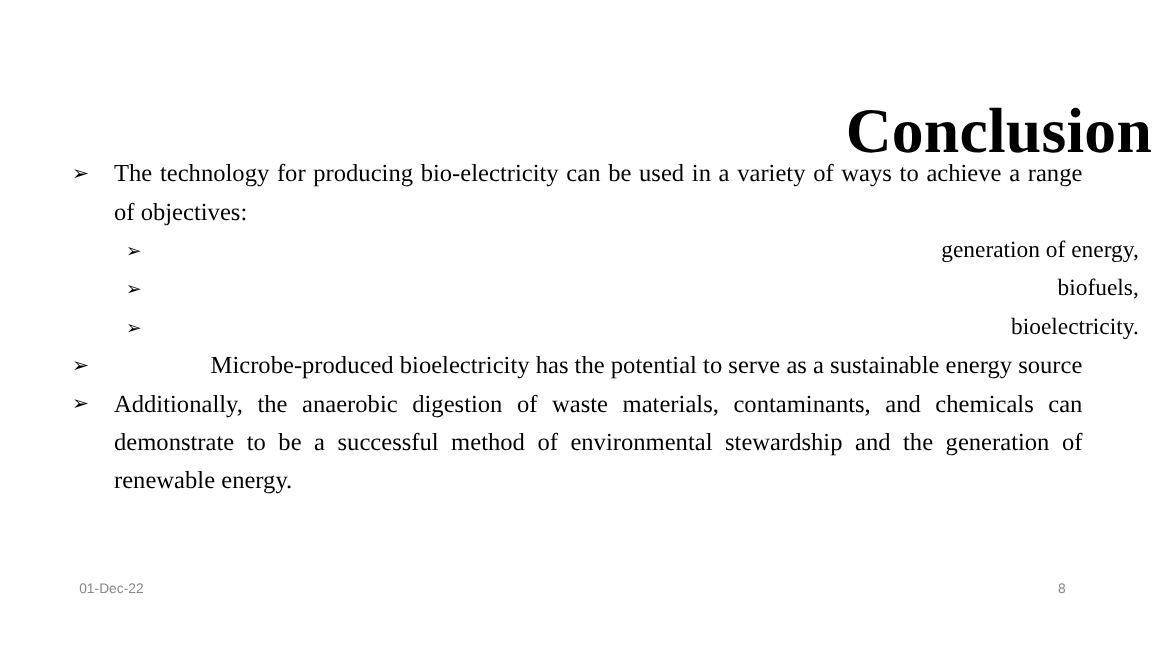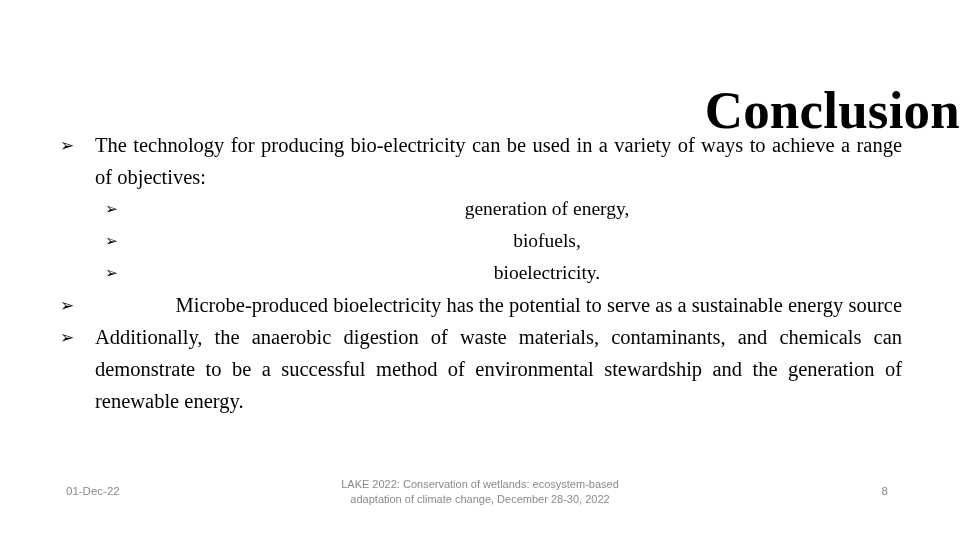--- a/index.html
+++ b/index.html
@@ -81,21 +81,21 @@
   }
   .lvl2 > .bullet-glyph {
     width: 40px;
     box-sizing: border-box;
     font-size: 15.5px;
   }
   .lvl2 > .bullet-text {
     flex: 1 1 auto;
     font-size: 19.5px;
     line-height: 32px;
-    text-align: center;
+    text-align: right;
   }
 
   
   .footer {
     position: absolute;
     left: 0;
     right: 0;
     bottom: 24px;
     height: 42px;
     font-family: "Liberation Sans", "DejaVu Sans", sans-serif;
@@ -163,20 +163,16 @@
 
     <div class="bullet-row lvl1">
       <span class="bullet-glyph">➢</span>
       <span class="bullet-text">Additionally, the anaerobic digestion of waste materials, contaminants, and chemicals can demonstrate to be a successful method of environmental stewardship and the generation of renewable energy.</span>
     </div>
 
   </div>
 
   <div class="footer">
     <span class="footer-date">01-Dec-22</span>
-    <div class="footer-center">
-      <span>LAKE 2022: Conservation of wetlands: ecosystem-based</span>
-      <span>adaptation of climate change, December 28-30, 2022</span>
-    </div>
     <span class="footer-page">8</span>
   </div>
 
 </div>
 
 </body></html>

